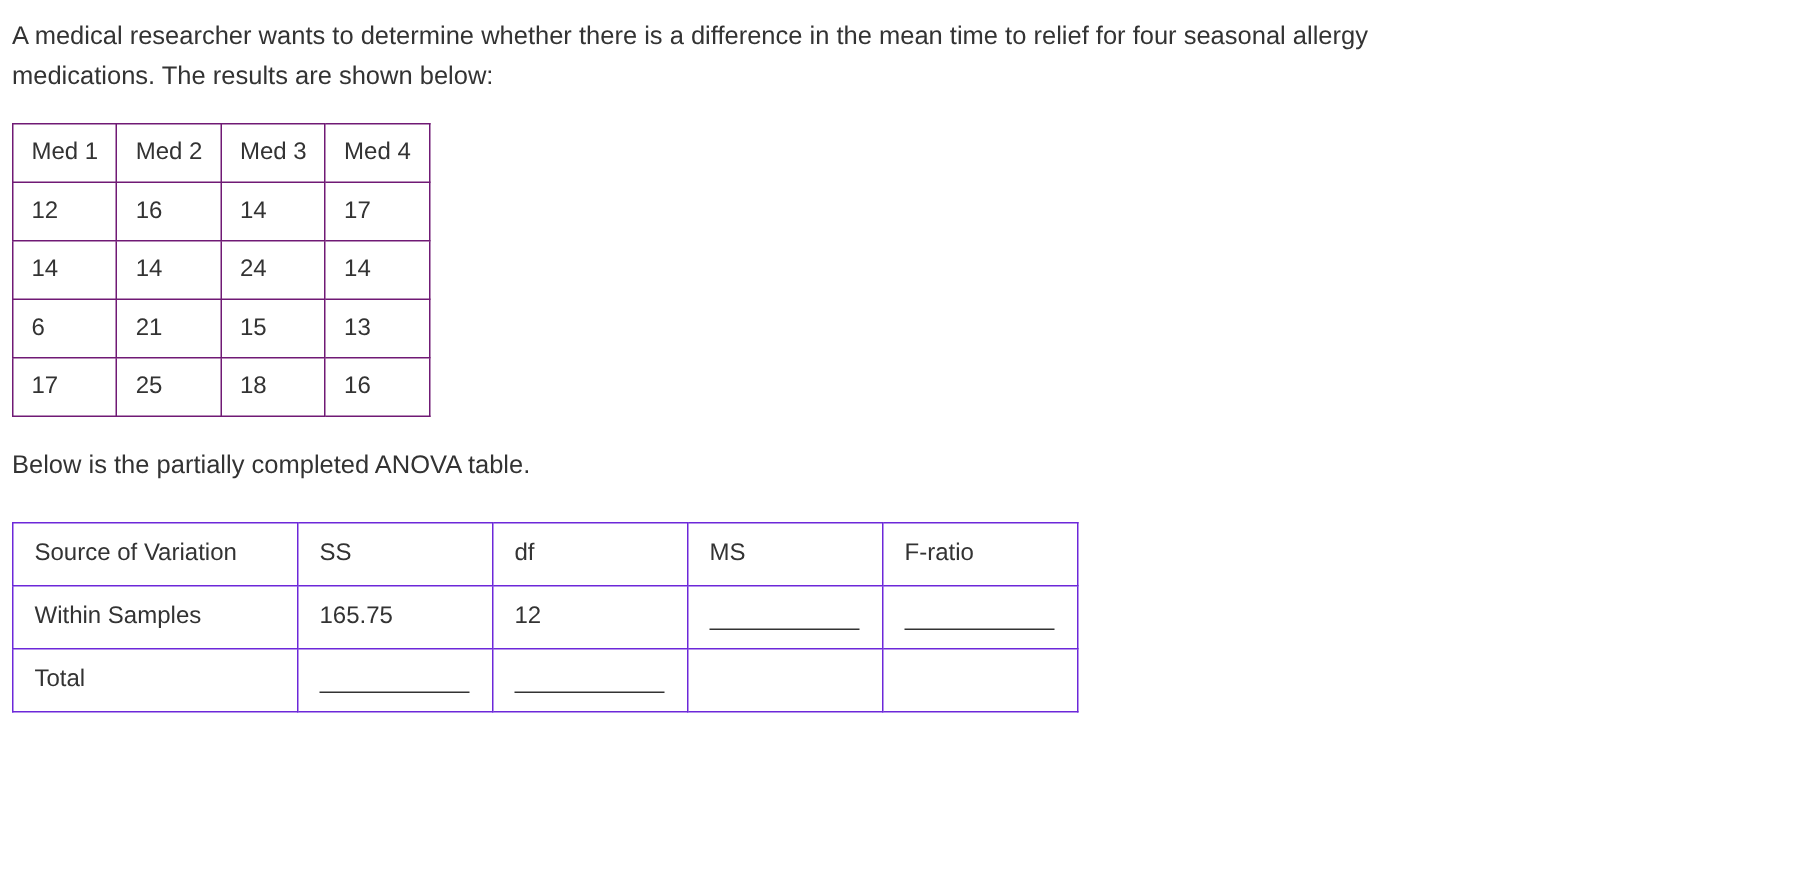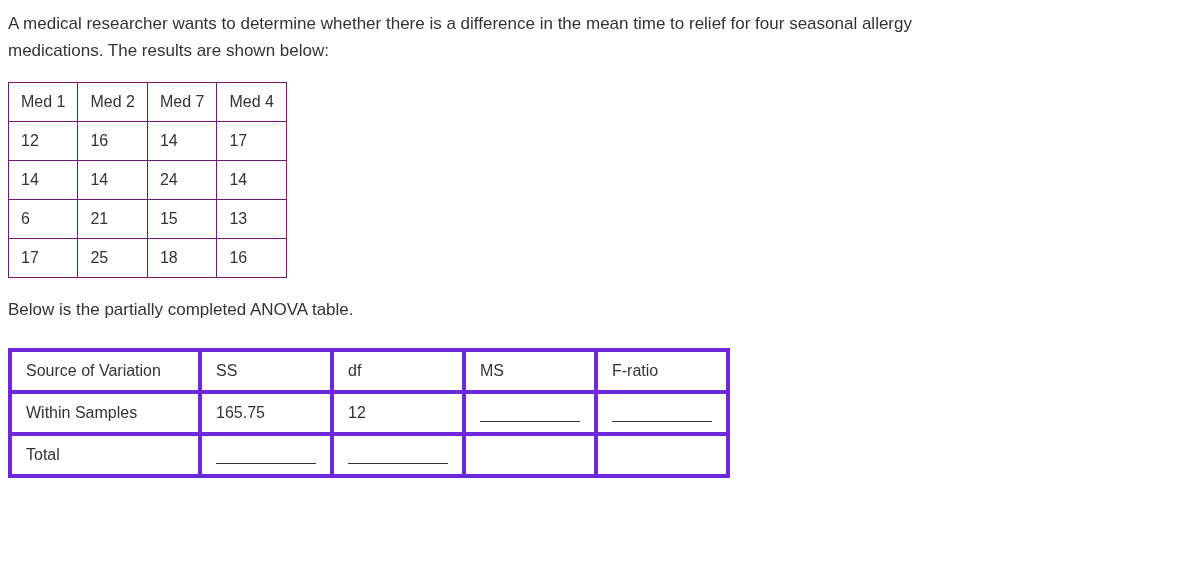--- a/index.html
+++ b/index.html
@@ -28,21 +28,21 @@
       padding: 10px 12px;
       min-width: 66px;
       text-align: left;
       font-size: 16px;
     }
     .mid-text {
       margin: 14px 0 24px 0;
       line-height: 1.6;
     }
     table.anova td {
-      border: 4px solid #6d28d9;
+      border: 1px solid #6d28d9;
       padding: 10px 14px;
       text-align: left;
       font-size: 16px;
       vertical-align: middle;
       height: 42px;
     }
     table.anova td.col-src { min-width: 190px; }
     table.anova td.col-val { min-width: 130px; }
     .blank {
       display: inline-block;
@@ -58,21 +58,21 @@
 <p class="intro">
   <span>A medical researcher wants to determine whether there is a difference in the mean time to relief for four seasonal allergy</span><br>
   <span>medications. The results are shown below:</span>
 </p>
 
 <table class="data-table">
   <tbody>
       <tr>
     <td>Med 1</td>
     <td>Med 2</td>
-    <td>Med 7</td>
+    <td>Med 3</td>
     <td>Med 4</td>
   </tr>
   <tr>
     <td>12</td>
     <td>16</td>
     <td>14</td>
     <td>17</td>
   </tr>
   <tr>
     <td>14</td>

